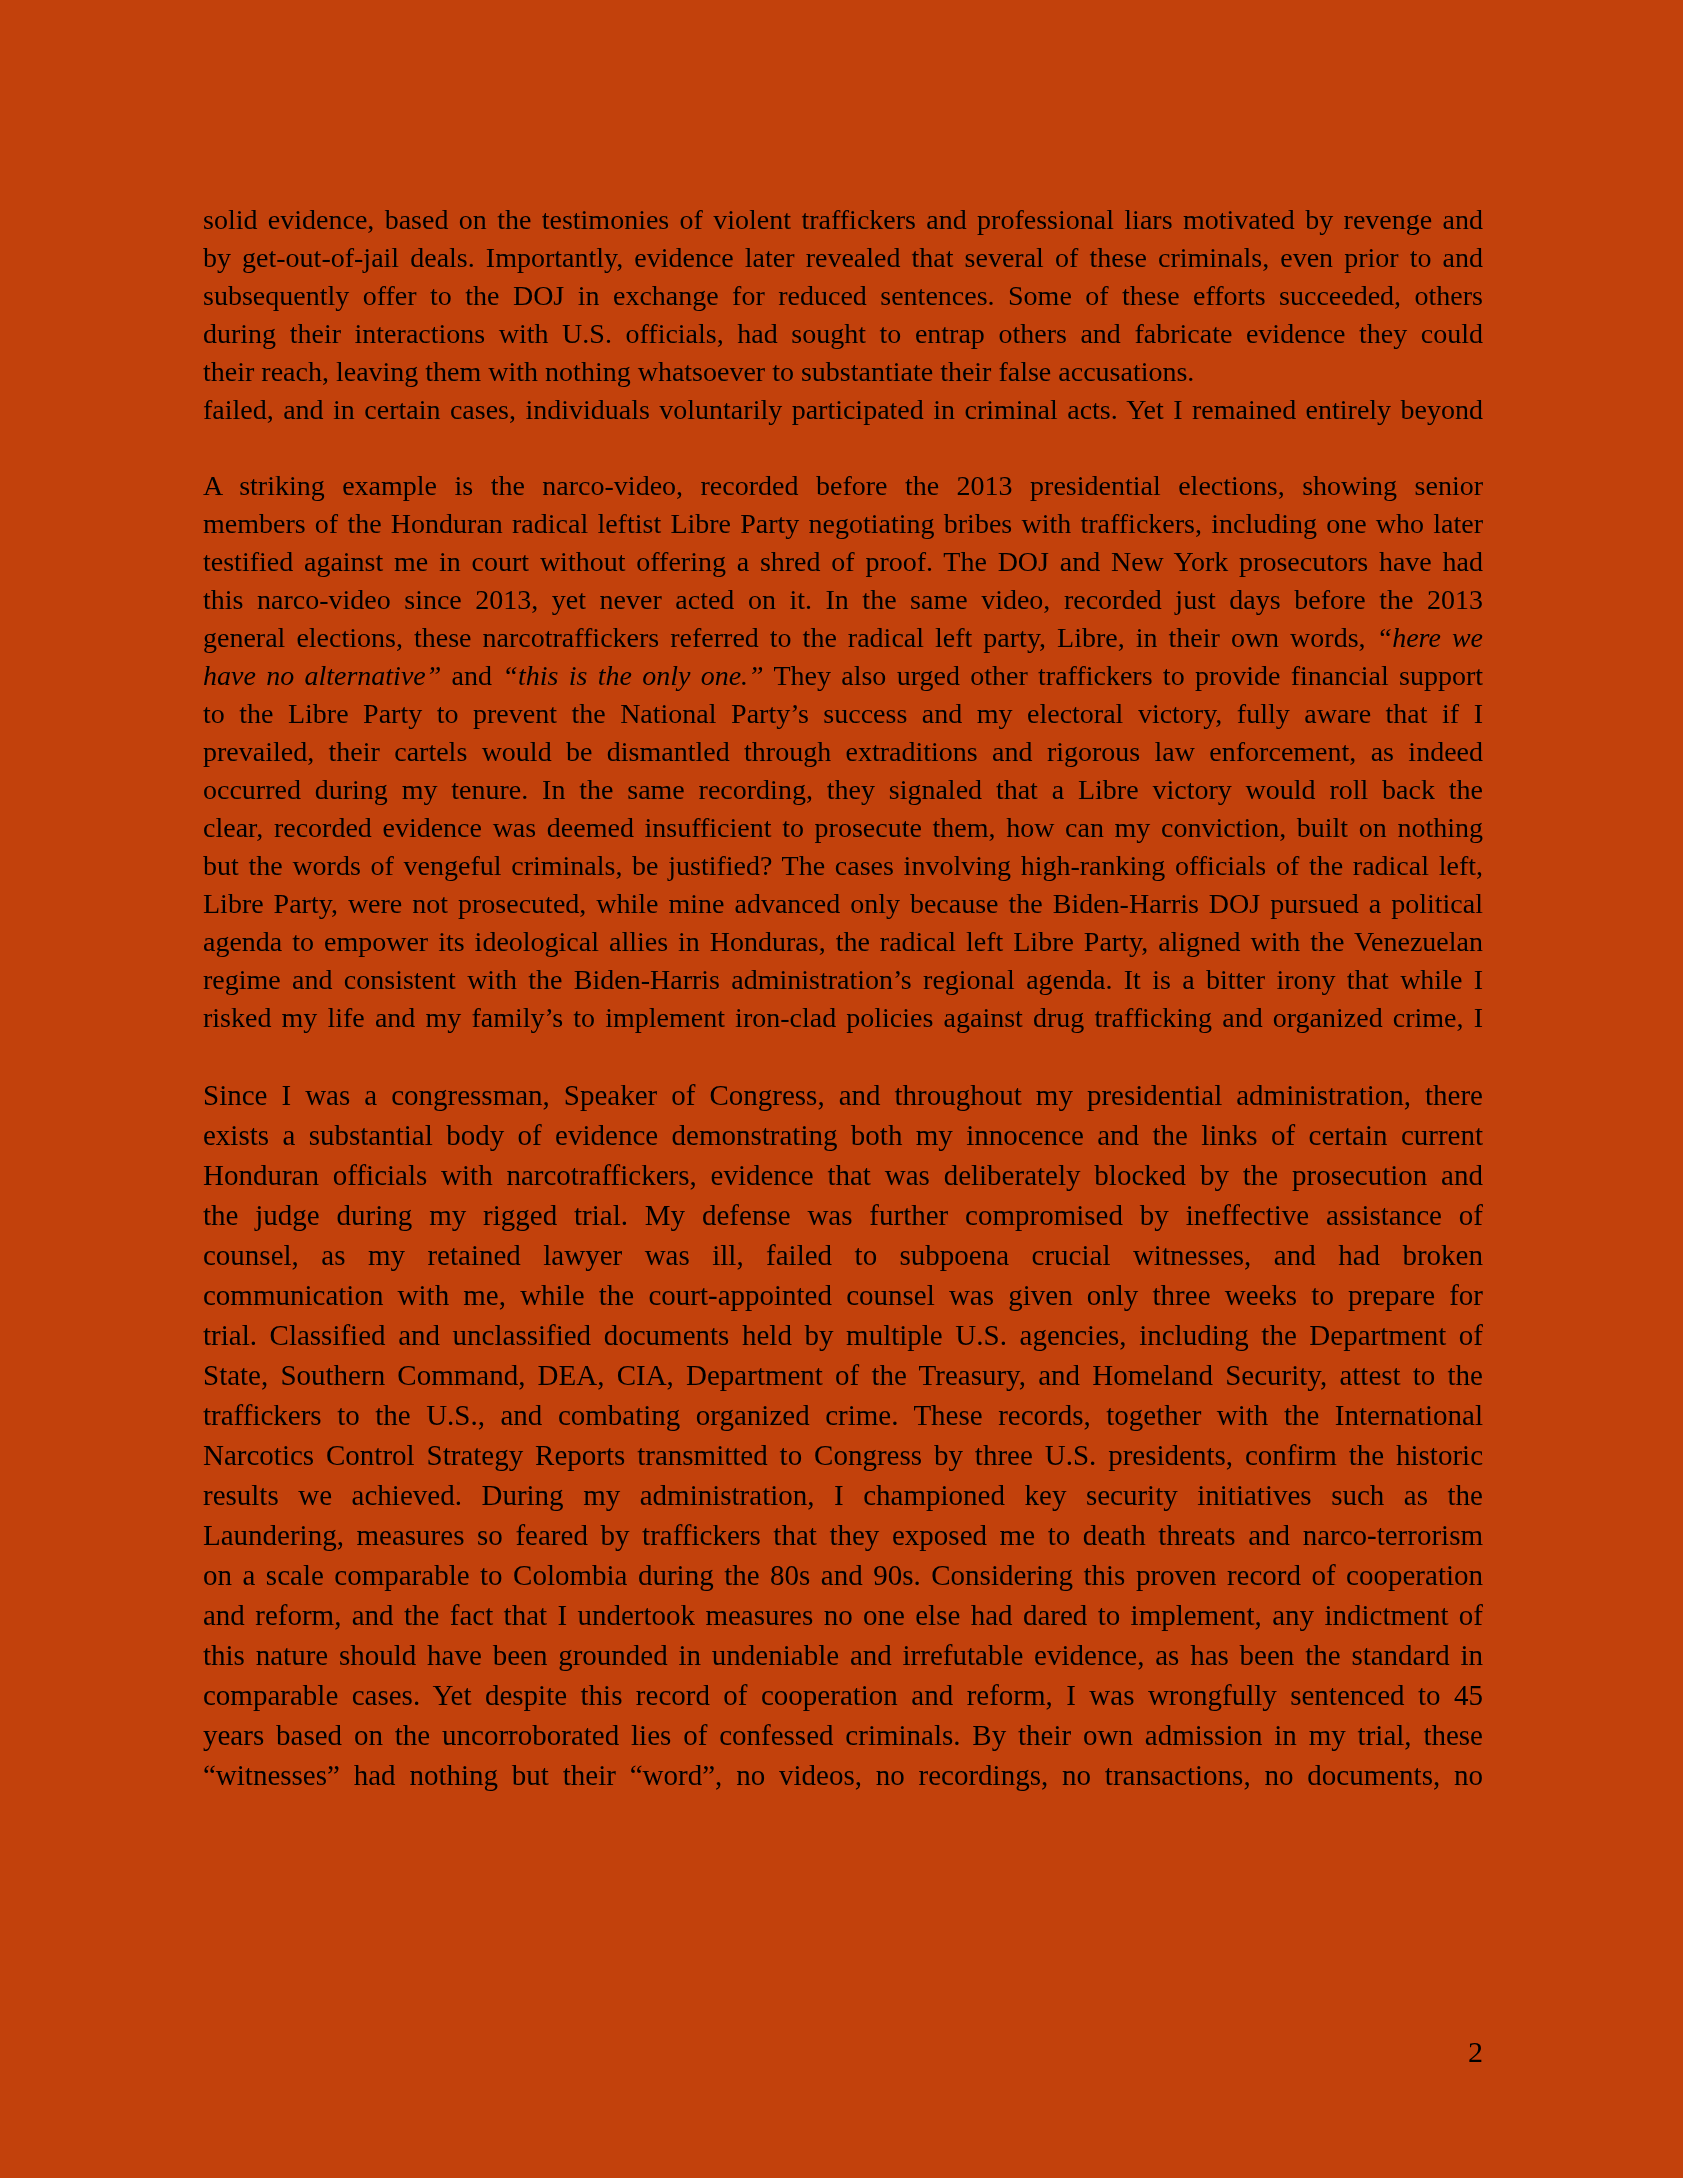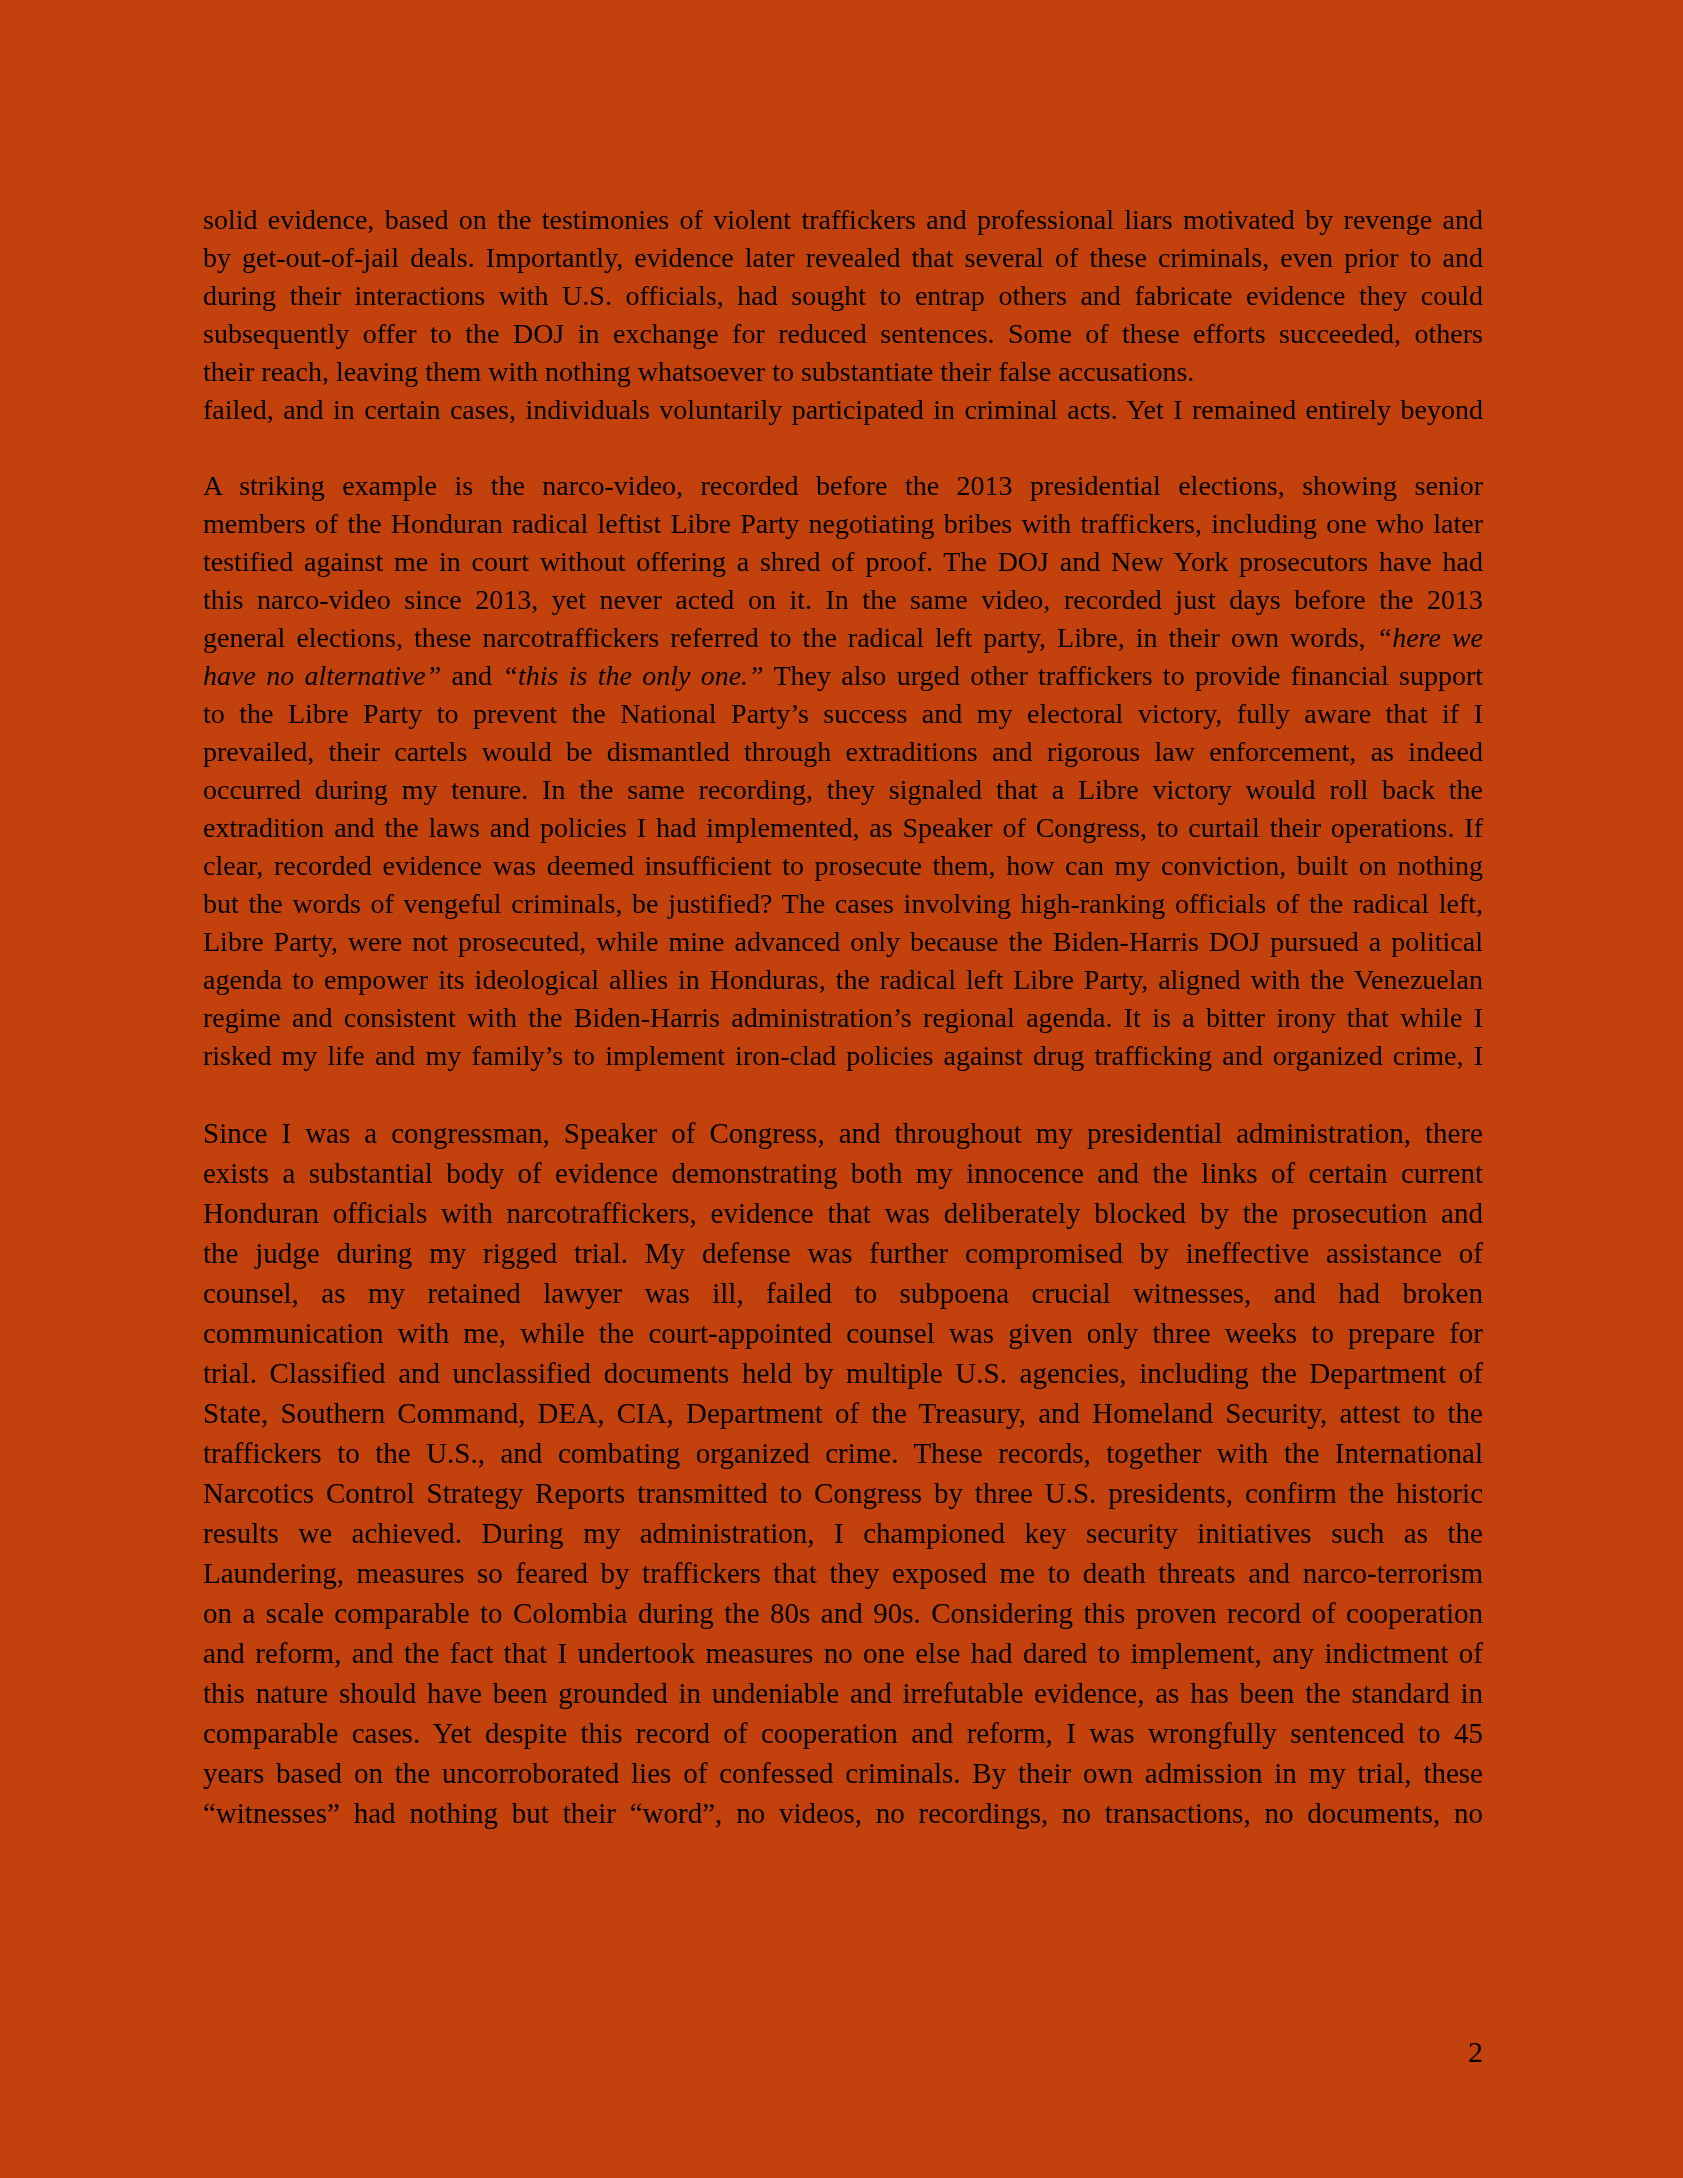--- a/index.html
+++ b/index.html
@@ -61,36 +61,35 @@
   }
 </style>
 </head>
 <body>
 
 <div class="page">
   <div class="content">
     <div class="para para-small para-gap">
         <div class="line"><span>solid evidence, based on the testimonies of violent traffickers and professional liars motivated by revenge and</span></div>
         <div class="line"><span>by get-out-of-jail deals. Importantly, evidence later revealed that several of these criminals, even prior to and</span></div>
+        <div class="line"><span>subsequently offer to the DOJ in exchange for reduced sentences. Some of these efforts succeeded, others</span></div>
         <div class="line"><span>during their interactions with U.S. officials, had sought to entrap others and fabricate evidence they could</span></div>
-        <div class="line"><span>subsequently offer to the DOJ in exchange for reduced sentences. Some of these efforts succeeded, others</span></div>
         <div class="line last"><span>their reach, leaving them with nothing whatsoever to substantiate their false accusations.</span></div>
         <div class="line"><span>failed, and in certain cases, individuals voluntarily participated in criminal acts. Yet I remained entirely beyond</span></div>
       </div>
     <div class="para para-small para-gap">
         <div class="line"><span>A striking example is the narco-video, recorded before the 2013 presidential elections, showing senior</span></div>
         <div class="line"><span>members of the Honduran radical leftist Libre Party negotiating bribes with traffickers, including one who later</span></div>
         <div class="line"><span>testified against me in court without offering a shred of proof. The DOJ and New York prosecutors have had</span></div>
         <div class="line"><span>this narco-video since 2013, yet never acted on it. In the same video, recorded just days before the 2013</span></div>
         <div class="line"><span>general elections, these narcotraffickers referred to the radical left party, Libre, in their own words, </span><span class="italic">“here we</span></div>
         <div class="line"><span class="italic">have no alternative”</span><span> and </span><span class="italic">“this is the only one.”</span><span> They also urged other traffickers to provide financial support</span></div>
         <div class="line"><span>to the Libre Party to prevent the National Party’s success and my electoral victory, fully aware that if I</span></div>
         <div class="line"><span>prevailed, their cartels would be dismantled through extraditions and rigorous law enforcement, as indeed</span></div>
         <div class="line"><span>occurred during my tenure. In the same recording, they signaled that a Libre victory would roll back the</span></div>
-        <div class="line"><span>extradition and the laws and policies I had implemented, as Speaker of Congress, to curtail their operations. If</span></div>
         <div class="line"><span>clear, recorded evidence was deemed insufficient to prosecute them, how can my conviction, built on nothing</span></div>
         <div class="line"><span>but the words of vengeful criminals, be justified? The cases involving high-ranking officials of the radical left,</span></div>
         <div class="line"><span>Libre Party, were not prosecuted, while mine advanced only because the Biden-Harris DOJ pursued a political</span></div>
         <div class="line"><span>agenda to empower its ideological allies in Honduras, the radical left Libre Party, aligned with the Venezuelan</span></div>
         <div class="line"><span>regime and consistent with the Biden-Harris administration’s regional agenda. It is a bitter irony that while I</span></div>
         <div class="line"><span>risked my life and my family’s to implement iron-clad policies against drug trafficking and organized crime, I</span></div>
       </div>
     <div class="para para-large">
         <div class="line"><span>Since I was a congressman, Speaker of Congress, and throughout my presidential administration, there</span></div>
         <div class="line"><span>exists a substantial body of evidence demonstrating both my innocence and the links of certain current</span></div>

